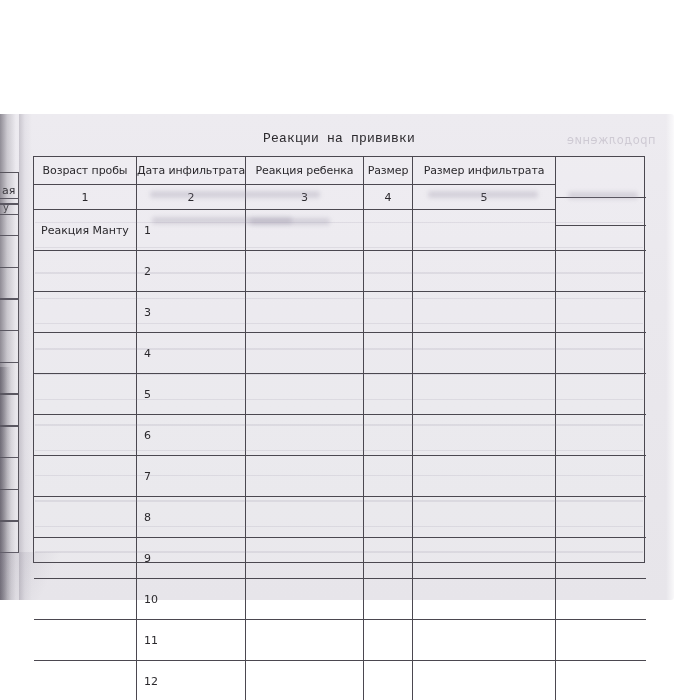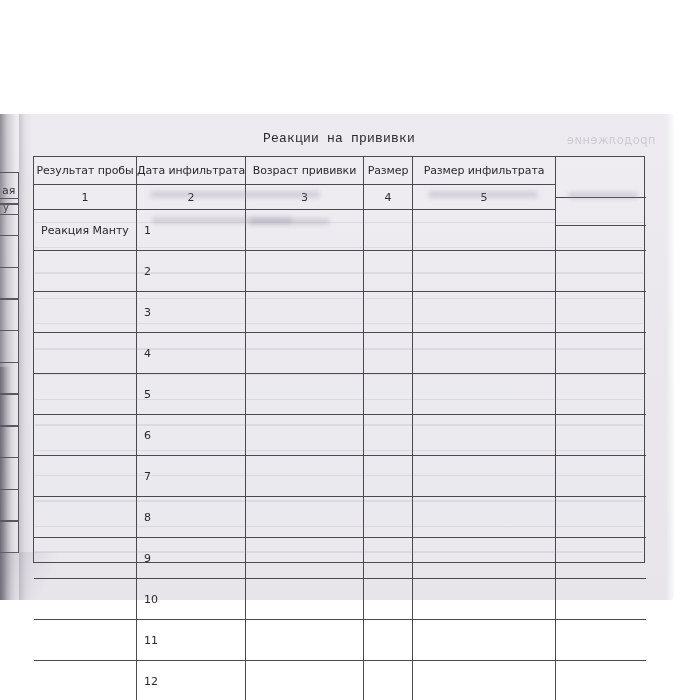--- a/index.html
+++ b/index.html
@@ -117,23 +117,23 @@
   <div class="sliver-text-top">ая</div>
   <div class="sliver-text-bottom">у</div>
 
   <div class="fold"></div>
 
   <div class="watermark">продолжение</div>
 
   <div class="title">Реакции на прививки</div>
 
   <div class="grid" id="grid">
-      <div class="cell head">Результат пробы</div>
+      <div class="cell head">Возраст пробы</div>
       <div class="cell head">Дата инфильтрата</div>
-      <div class="cell head">Возраст прививки</div>
+      <div class="cell head">Реакция ребенка</div>
       <div class="cell head">Размер</div>
       <div class="cell head">Размер инфильтрата</div>
       <div class="cell head c-last">Результат</div>
       <div class="cell num">1</div>
       <div class="cell num">2</div>
       <div class="cell num">3</div>
       <div class="cell num">4</div>
       <div class="cell num">5</div>
       <div class="cell num c-last">6</div>
       <div class="cell body left">Реакция Манту</div>

